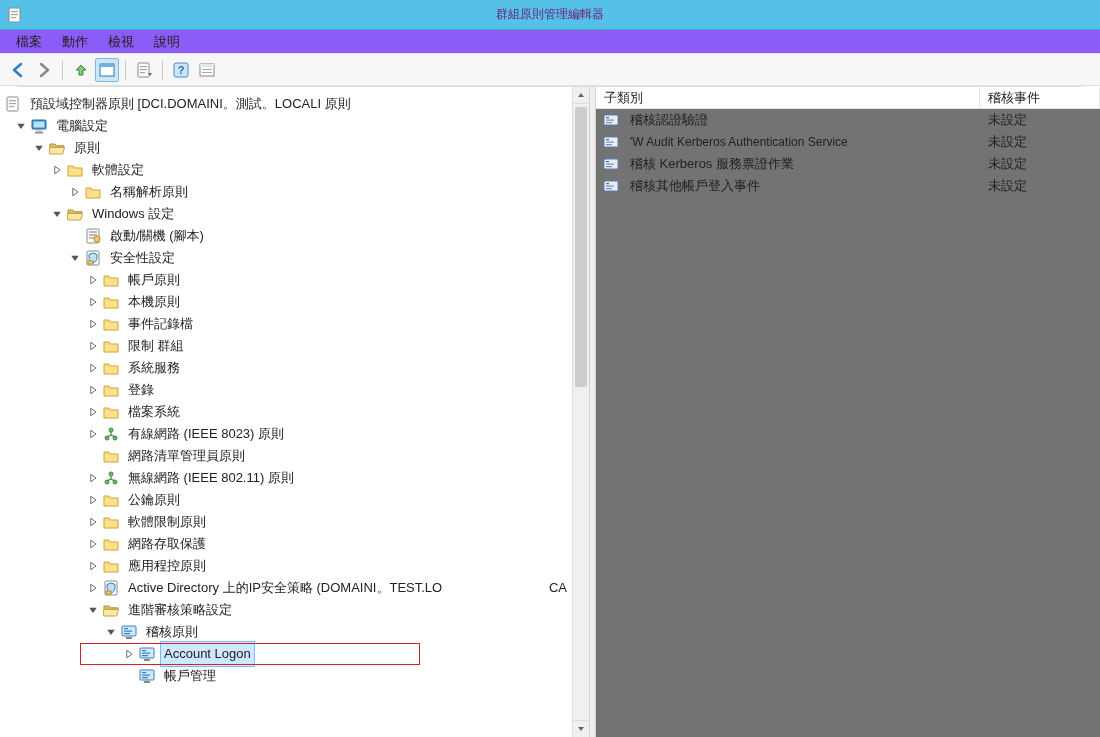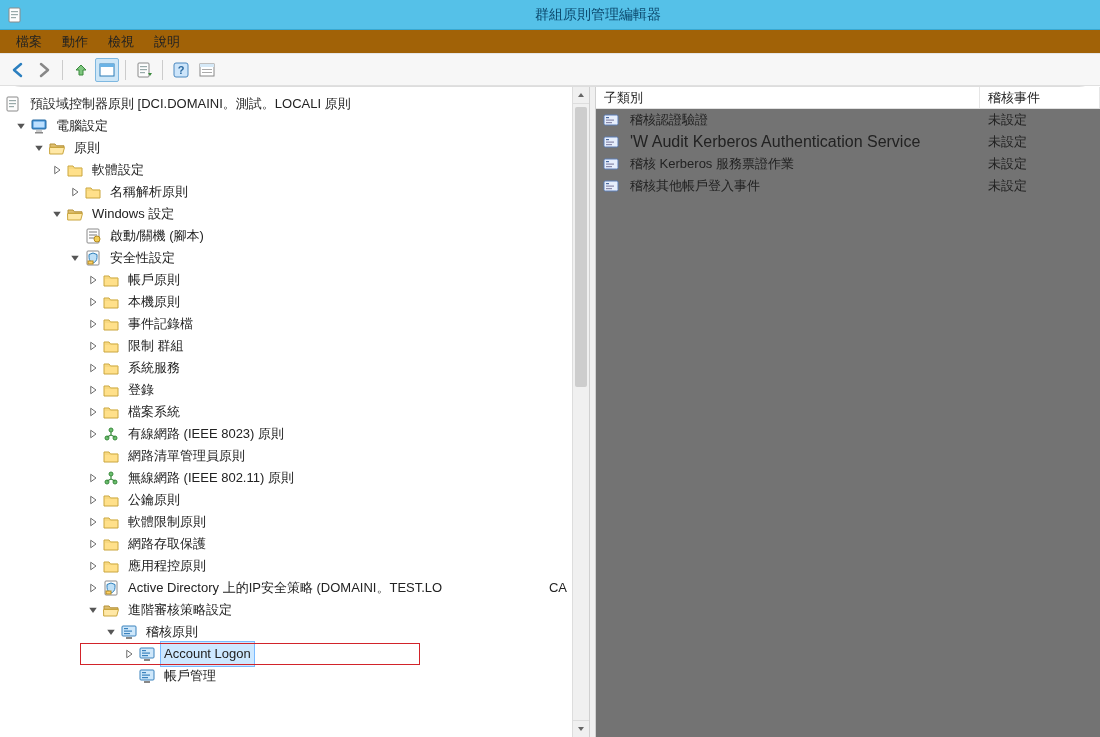--- a/index.html
+++ b/index.html
@@ -1,20 +1,20 @@
 <!DOCTYPE html>
 <html><head>
 <meta charset="utf-8">
 <style>
   * { box-sizing: border-box; margin: 0; padding: 0; }
   html,body { width:1100px; height:737px; font-family: "Segoe UI", "Microsoft JhengHei", sans-serif; font-size:13px; color:#222; background:#fff; overflow:hidden;}
   .titlebar { height:30px; background:#55c1e8; display:flex; align-items:center; position:relative; border-bottom:1px solid #3aa8d0;}
   .titlebar .title-icon { width:18px; height:18px; margin:0 6px; }
-  .titlebar .title-text { position:absolute; left:50%; transform:translateX(-50%); font-size:14px; color:#0c4a6e;margin-left:48px;}
-  .menubar { height:24px; background:#a16207; border-bottom:1px solid #e6e6e6; display:flex; align-items:center; padding:0 6px;}
+  .titlebar .title-text { position:absolute; left:50%; transform:translateX(-50%); font-size:12px; color:#701a75;}
+  .menubar { height:24px; background:#8b5cf6; border-bottom:1px solid #e6e6e6; display:flex; align-items:center; padding:0 6px;}
   .menubar .menu-item { padding:2px 10px; cursor:default;}
   .toolbar { height:32px; background:#f7f7f7; border-bottom:1px solid #e0e0e0; display:flex; align-items:center; padding:0 6px; gap:2px;}
   .toolbar .tbtn { width:24px; height:24px; display:flex; align-items:center; justify-content:center; border:1px solid transparent; border-radius:2px;}
   .toolbar .sep { width:1px; height:20px; background:#ccc; margin:0 4px;}
   .content { display:flex; height:calc(100% - 30px - 24px - 32px); border-top:1px solid #ddd;border-radius:21px;}
   .left-panel { width:590px; border-right:1px solid #d0d0d0; overflow:hidden; background:#fff; position:relative;}
   .left-scroll { position:absolute; right:0; top:0; bottom:0; width:17px; background:#f0f0f0; border-left:1px solid #ddd;}
   .left-scroll .sbtn { height:17px; background:#f0f0f0; border-bottom:1px solid #ddd; display:flex; align-items:center; justify-content:center;}
   .left-scroll .sbtn.bottom { position:absolute; bottom:0; left:0; right:0; border-top:1px solid #ddd; border-bottom:none;}
   .left-scroll .thumb { position:absolute; left:2px; right:2px; top:20px; height:280px; background:#cdcdcd; border-radius:2px;}
@@ -602,21 +602,21 @@
           </div>
           <div class="c2">未設定</div>
         </div>
         <div class="lrow">
           <div class="c1">
             <span class="ic">
               <svg width="18" height="18" viewBox="0 0 18 18">
                 <use href="#i-item"></use>
               </svg>
             </span>
-            <span style="font-size:16px;">'W Audit Kerberos Authentication Service</span>
+            <span style="font-size:12px;">'W Audit Kerberos Authentication Service</span>
           </div>
           <div class="c2">未設定</div>
         </div>
         <div class="lrow">
           <div class="c1">
             <span class="ic">
               <svg width="18" height="18" viewBox="0 0 18 18">
                 <use href="#i-item"></use>
               </svg>
             </span>

